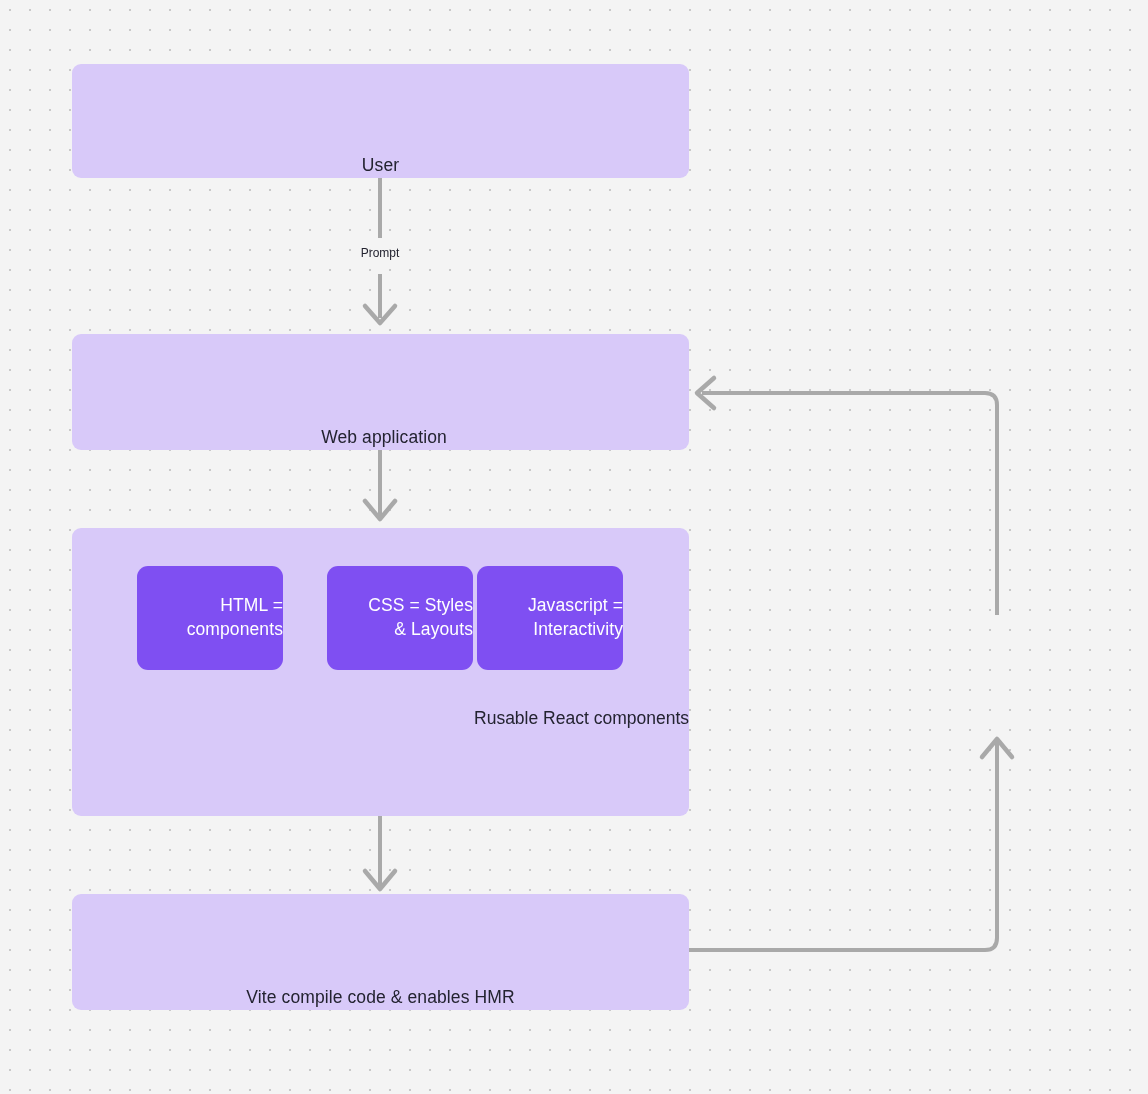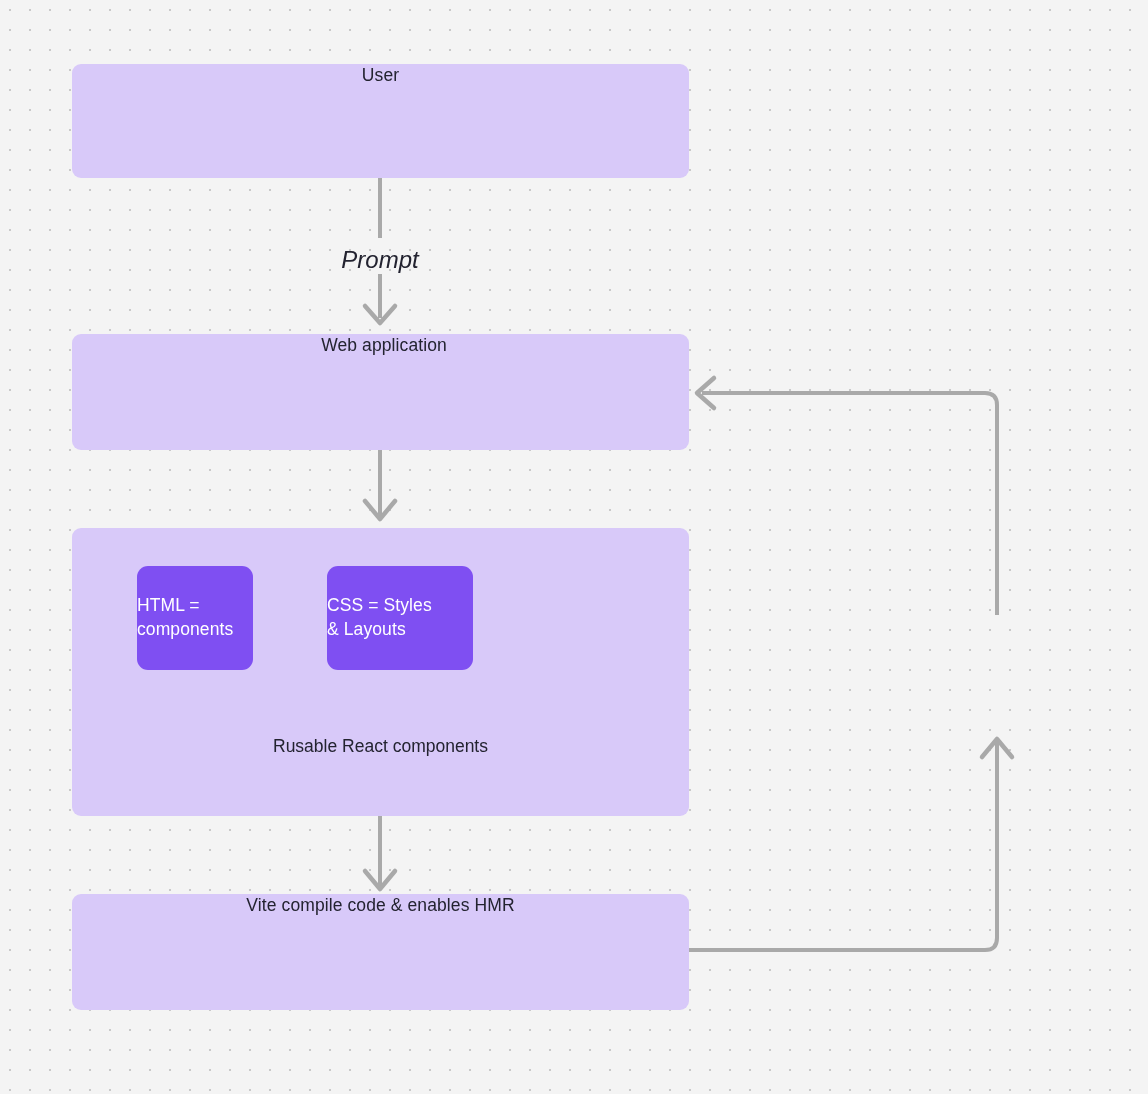--- a/index.html
+++ b/index.html
@@ -19,21 +19,21 @@
     height: 1094px;
     background-color: #f4f4f4;
     background-image: radial-gradient(circle at 1px 1px, #c9c9c9 1.1px, transparent 1.2px);
     background-size: 20px 20px;
     background-position: 9px 9px;
   }
   .node {
     position: absolute;
     box-sizing: border-box;
     display: flex;
-    align-items: flex-start;
+    align-items: flex-end;
     justify-content: center;
     text-align: center;
     color: #232330;
     font-size: 17.5px;
     line-height: 1.35;
     letter-spacing: 0.1px;
   }
   .node-outer {
     background-color: #d8c9f9;
     border-radius: 9px;
@@ -45,25 +45,24 @@
     font-size: 17.5px;
   }
   .group-box {
     position: absolute;
     box-sizing: border-box;
     background-color: #d8c9f9;
     border-radius: 9px;
   }
   .edge-label {
     position: absolute;
-    font-size: 24px;
+    font-size: 12px;
     color: #232330;
     text-align: center;
     white-space: nowrap;
-    font-style: italic;
   }
   .group-caption {
     position: absolute;
     font-size: 17.5px;
     color: #232330;
     text-align: center;
     width: 100%;
     left: 0;
   }
   svg.edges {
@@ -131,32 +130,36 @@
   <div class="edge-label" style="left:330px; top:246px; width:100px;">
     <span>Prompt</span>
   </div>
 
   <div class="node node-outer" style="left:72px; top:334px; width:617px; height:116px;padding-left:7px;">
     <span>Web application</span>
   </div>
 
   <div class="group-box" style="left:72px; top:528px; width:617px; height:288px;">
 
-    <div class="node node-inner" style="left:65px; top:38px; width:116px; height:104px; flex-direction:column;">
+    <div class="node node-inner" style="left:65px; top:38px; width:146px; height:104px; flex-direction:column;">
       <span>HTML =</span>
       <span>components</span>
     </div>
 
     <div class="node node-inner" style="left:235px; top:38px; width:146px; height:104px; flex-direction:column;margin-left:20px;">
       <span>CSS = Styles</span>
       <span>&amp; Layouts</span>
     </div>
 
+    <div class="node node-inner" style="left:405px; top:38px; width:146px; height:104px; flex-direction:column;">
+      <span>Javascript =</span>
+      <span>Interactivity</span>
+    </div>
 
-    <div class="group-caption" style="top:208px;">
+    <div class="group-caption" style="top:180px;text-align:right;">
       <span>Rusable React components</span>
     </div>
   </div>
 
   <div class="node node-outer" style="left:72px; top:894px; width:617px; height:116px;">
     <span>Vite compile code &amp; enables HMR</span>
   </div>
 
 
 </div>

